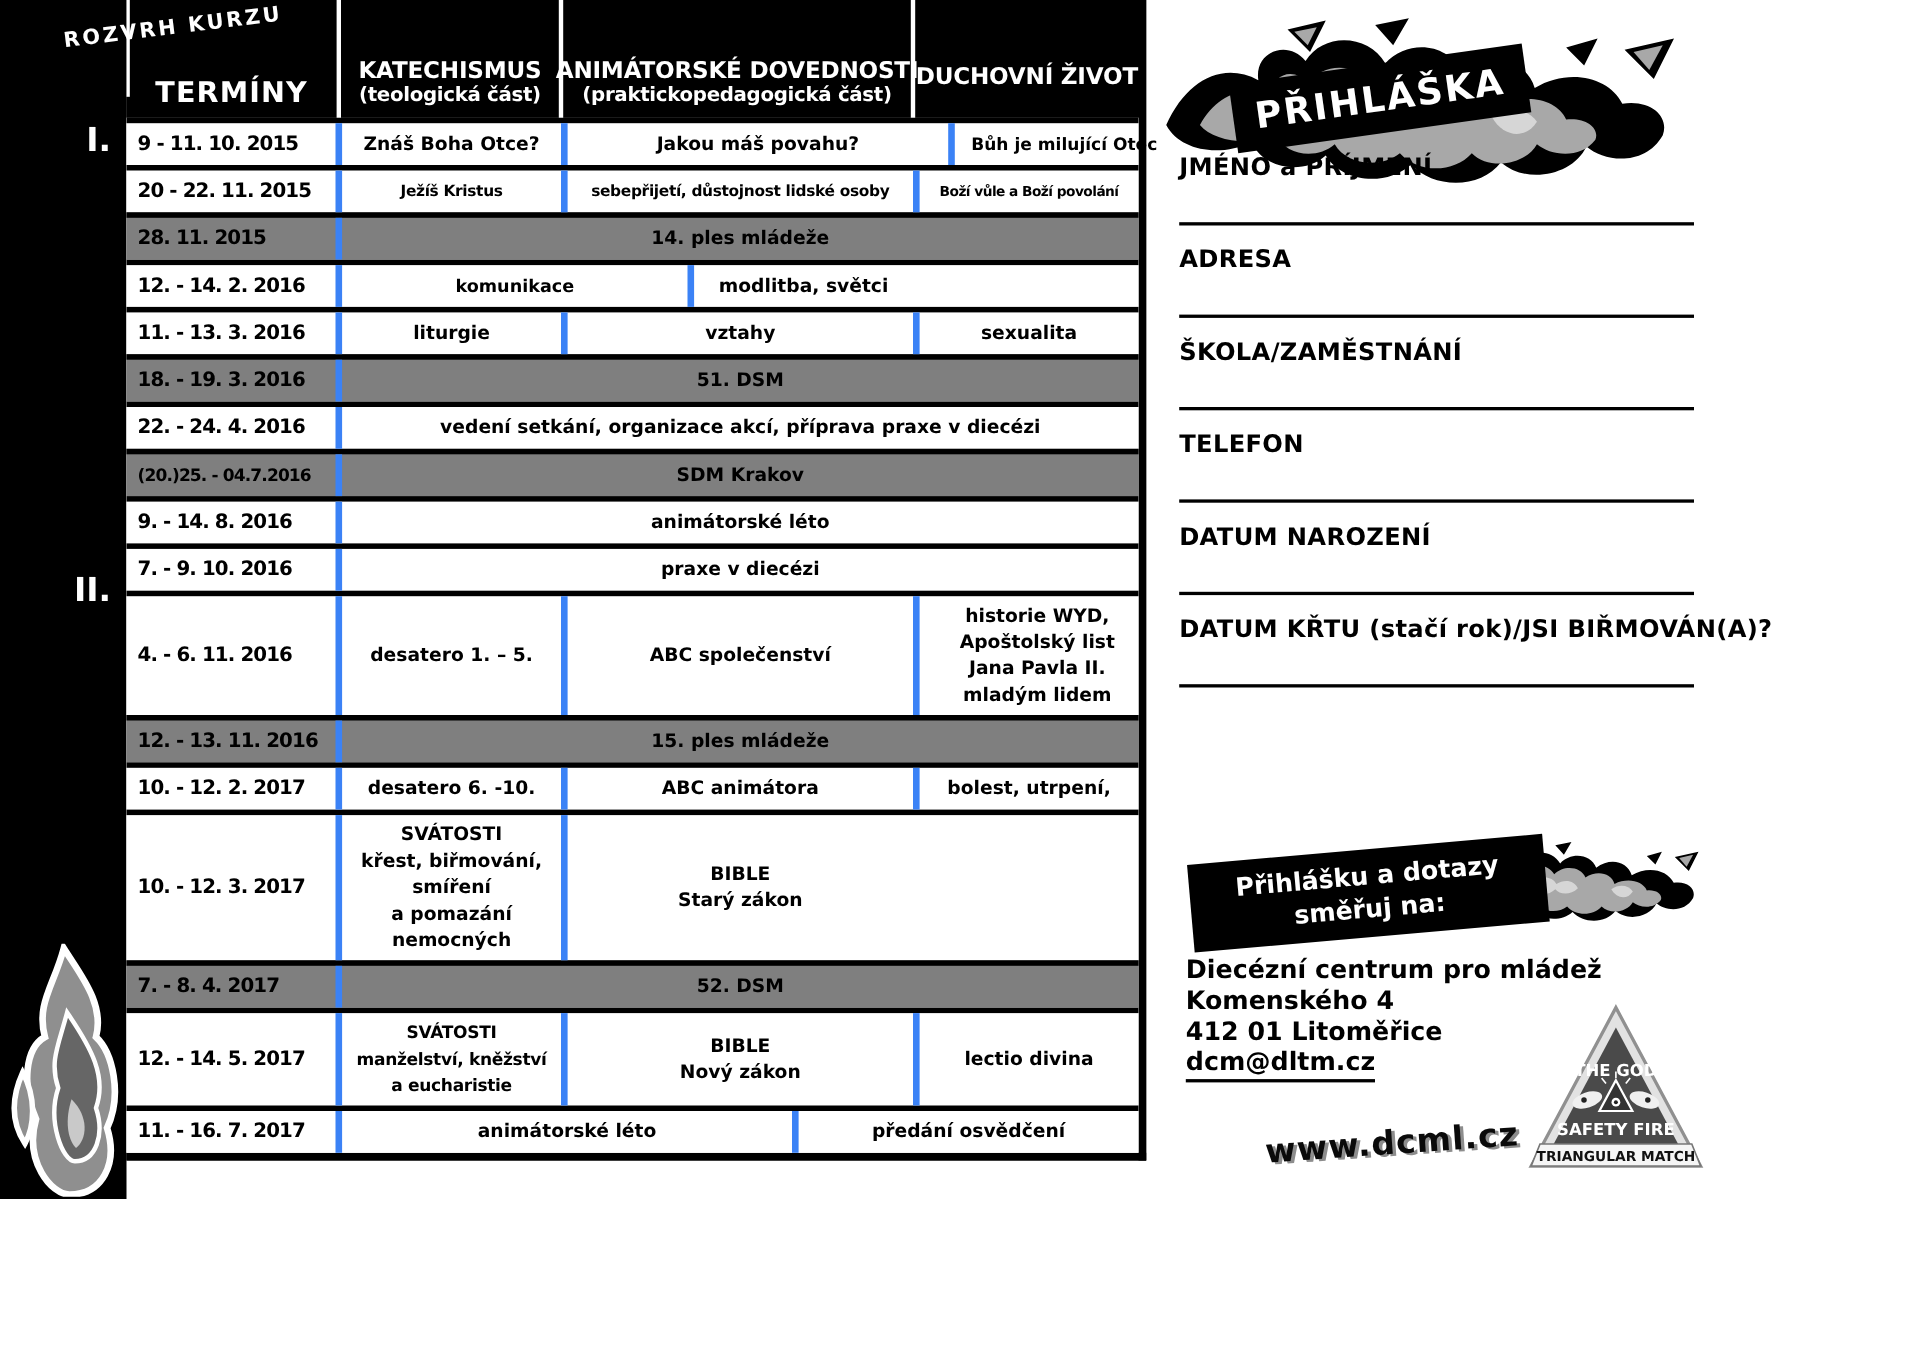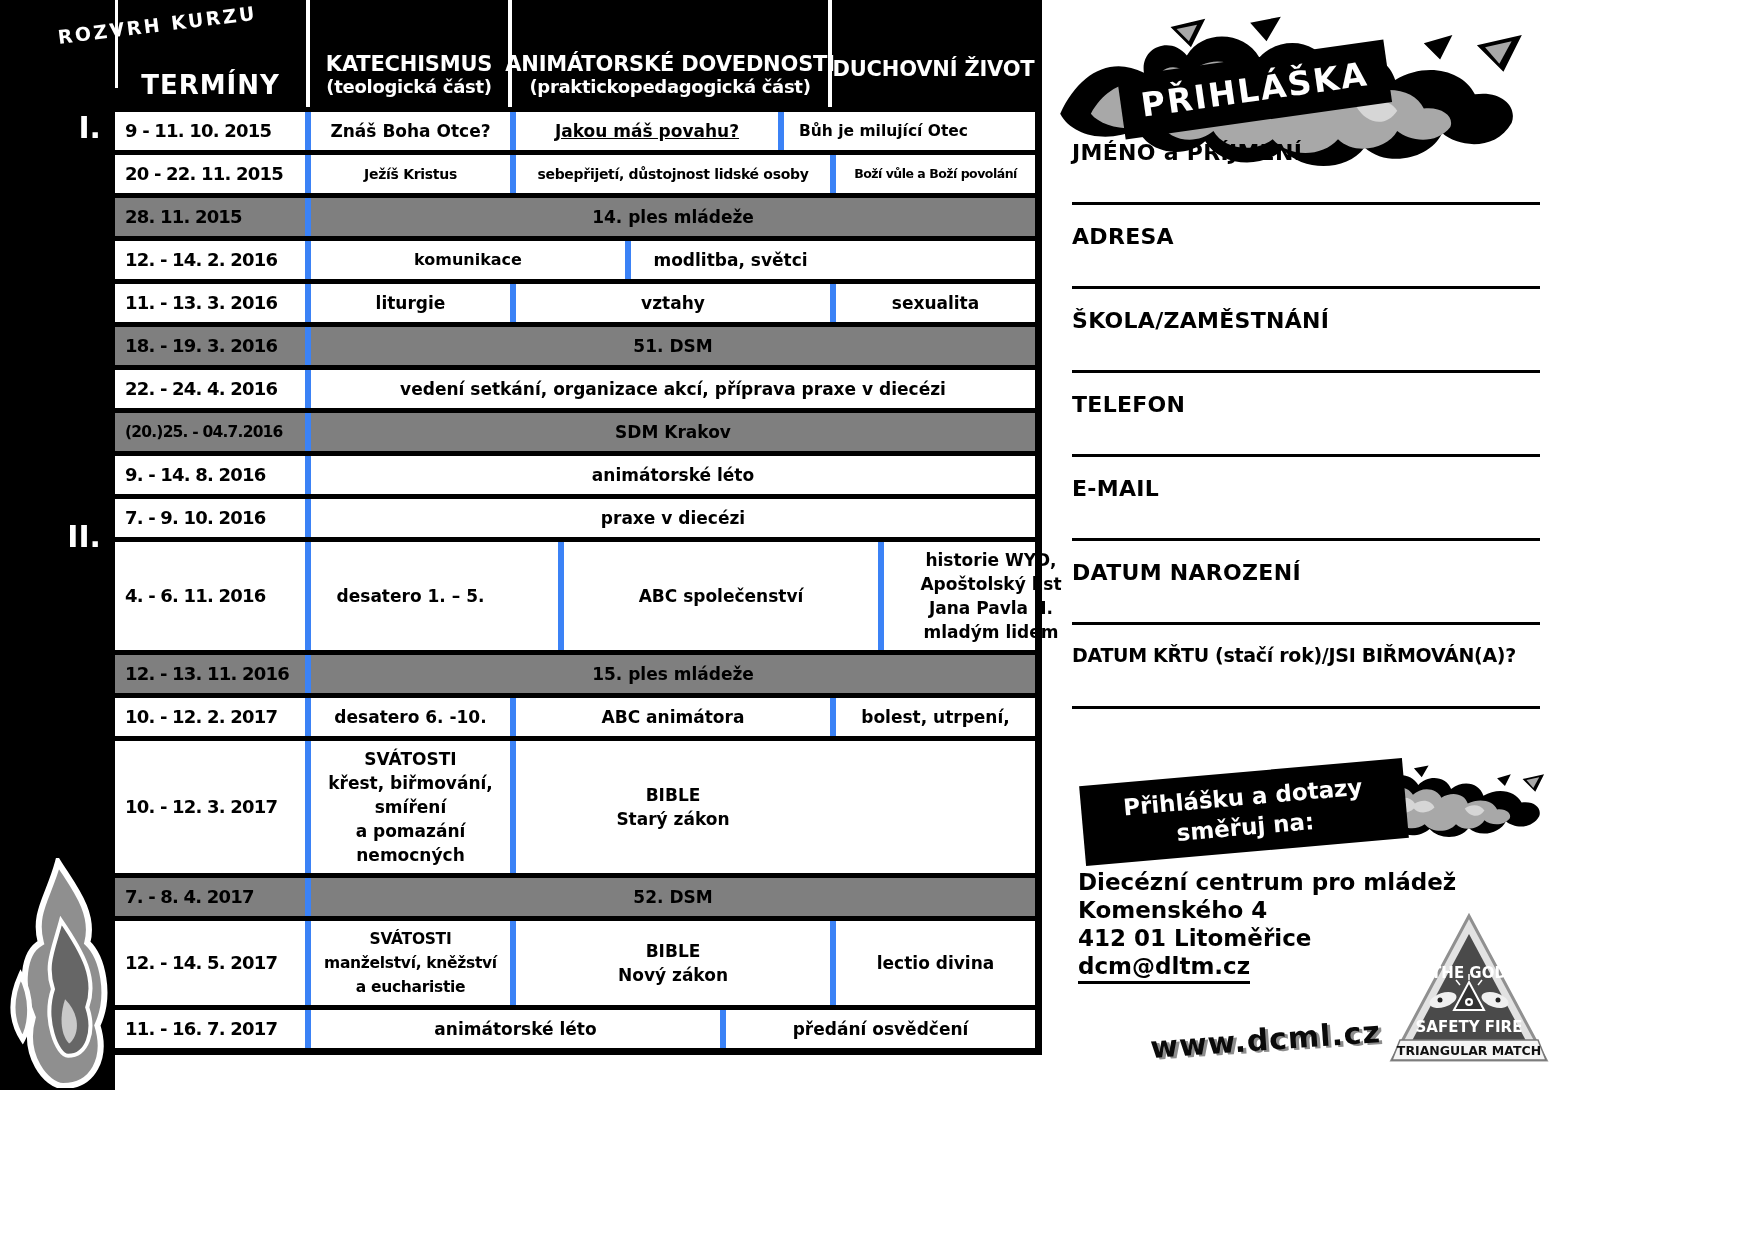--- a/index.html
+++ b/index.html
@@ -112,21 +112,21 @@
         <div class="h-sub">(praktickopedagogická část)</div>
       </div>
       <div class="h-col duch">
         <div class="h-title">DUCHOVNÍ ŽIVOT</div>
       </div>
     </div>
     <div class="rows">
         <div class="row">
           <div class="cell date">9 - 11. 10. 2015</div>
           <div class="cell content" style="width: 205px;">Znáš Boha Otce?</div>
-          <div class="cell content" style="width: 268px; text-decoration: underline;">Jakou máš povahu?</div>
+          <div class="cell content" style="width: 352px;">Jakou máš povahu?</div>
           <div class="cell content" style="width: 205px;">Bůh je milující Otec</div>
         </div>
         <div class="row">
           <div class="cell date">20 - 22. 11. 2015</div>
           <div class="cell content" style="width: 205px;">Ježíš Kristus</div>
           <div class="cell content" style="width: 320px;">sebepřijetí, důstojnost lidské osoby</div>
           <div class="cell content" style="width: 205px;">Boží vůle a Boží povolání</div>
         </div>
         <div class="row shaded">
           <div class="cell date">28. 11. 2015</div>
@@ -159,21 +159,21 @@
           <div class="cell date">9. - 14. 8. 2016</div>
           <div class="cell content" style="width: 730px;">animátorské léto</div>
         </div>
         <div class="row">
           <div class="cell date">7. - 9. 10. 2016</div>
           <div class="cell content" style="width: 730px;">praxe v diecézi</div>
         </div>
         <div class="row">
           <div class="cell date">4. - 6. 11. 2016</div>
           <div class="cell content" style="width: 205px;">desatero 1. – 5.</div>
-          <div class="cell content" style="width: 320px; margin-left: 48px;">ABC společenství</div>
+          <div class="cell content" style="width: 320px;">ABC společenství</div>
           <div class="cell content" style="width: 205px; padding-left: 20px;">historie WYD,
 Apoštolský list
 Jana Pavla II.
 mladým lidem</div>
         </div>
         <div class="row shaded">
           <div class="cell date">12. - 13. 11. 2016</div>
           <div class="cell content" style="width: 730px;">15. ples mládeže</div>
         </div>
         <div class="row">
@@ -226,24 +226,20 @@
       <div class="field">
         <div class="field-label">ADRESA</div>
         <div class="field-line"></div>
       </div>
       <div class="field">
         <div class="field-label">ŠKOLA/ZAMĚSTNÁNÍ</div>
         <div class="field-line"></div>
       </div>
       <div class="field">
         <div class="field-label">TELEFON</div>
-        <div class="field-line"></div>
-      </div>
-      <div class="field">
-        <div class="field-label">E-MAIL</div>
         <div class="field-line"></div>
       </div>
       <div class="field">
         <div class="field-label">DATUM NAROZENÍ</div>
         <div class="field-line"></div>
       </div>
       <div class="field">
         <div class="field-label">DATUM KŘTU (stačí rok)/JSI BIŘMOVÁN(A)?</div>
         <div class="field-line"></div>
       </div>

